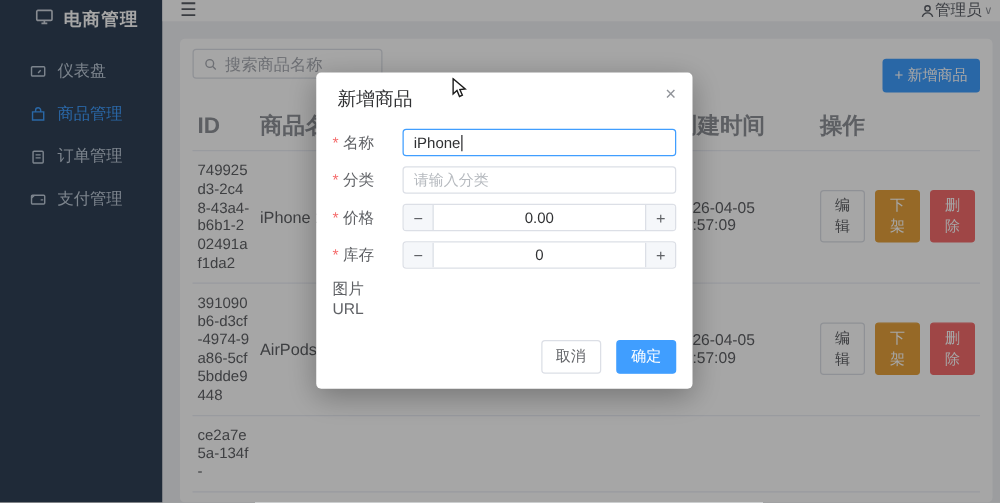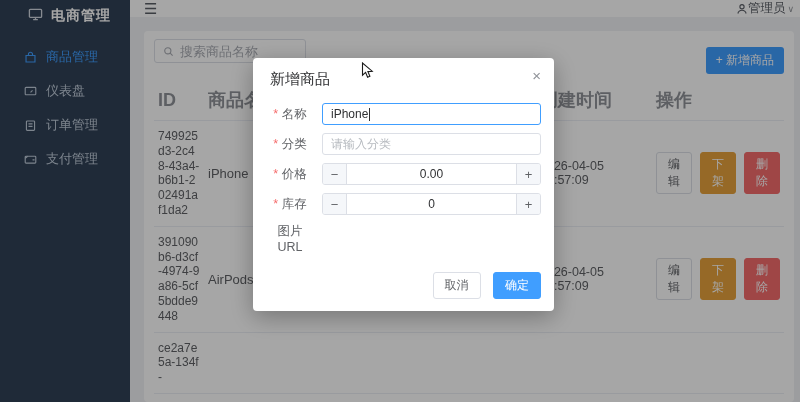--- a/index.html
+++ b/index.html
@@ -55,21 +55,21 @@
   
   .overlay { position:fixed; left:0; top:0; width:800px; height:402px;
              background:rgba(0,0,0,0.35); z-index:10; }
   .modal { position:fixed; left:253px; top:58px; width:301px; z-index:20;
            background:#ffffff; border-radius:4px; box-shadow:0 6px 24px rgba(0,0,0,0.3); }
   .modal-header { padding:12px 13px 0 17px; display:flex; justify-content:space-between; }
   .modal-title { font-size:15px; color:#303133; }
   .modal-close { font-size:15px; color:#909399; cursor:pointer; line-height:1; margin-top:-2px; }
   .modal-body { padding:14px 13px 0 13px; }
   .form-row { display:flex; align-items:center; margin-bottom:8px; }
-  .form-label { width:56px; flex:0 0 56px; text-align:center; font-size:12.5px; color:#606266;
+  .form-label { width:56px; flex:0 0 56px; text-align:left; font-size:12.5px; color:#606266;
                 padding-right:8px; }
   .req::before { content:"* "; color:#F56C6C; }
   .form-control { flex:1; }
   .input, .ta { width:100%; border:1px solid #dcdfe6; border-radius:3px; font-size:12px;
                 color:#606266; font-family:inherit; outline:none; background:#fff; }
   .input { height:22px; padding:0 8px; }
   .input::placeholder, .ta::placeholder { color:#b6babf; }
   .input-focused { display:flex; align-items:center; height:22px; border:1px solid #409EFF;
                    border-radius:3px; padding:0 8px; font-size:12px; color:#303133; background:#fff; }
   .caret { display:inline-block; width:1px; height:13px; background:#303133; margin-left:1px; }
@@ -103,36 +103,36 @@
     <div class="logo">
       <span class="micon">
         <svg width="15" height="15" viewBox="0 0 16 16" fill="none" stroke="#cfd6df" stroke-width="1.4">
           <rect x="1.5" y="2.5" width="13" height="8.5" rx="1"></rect>
             <path d="M5.5 13.5h5M8 11v2.5"></path>
         </svg>
       </span>
       <span class="logo-title">电商管理</span>
     </div>
     <nav class="menu">
-      <div class="menu-item active">
-        <span class="micon">
-          <svg width="13" height="13" viewBox="0 0 16 16" fill="none" stroke="currentColor" stroke-width="1.4">
-            <path d="M2.5 5.5h11v8h-11zM5.5 5.5V4a2.5 2.5 0 0 1 5 0v1.5"></path>
-          </svg>
-        </span>
-        <span>商品管理</span>
-      </div>
       <div class="menu-item">
         <span class="micon">
           <svg width="13" height="13" viewBox="0 0 16 16" fill="none" stroke="currentColor" stroke-width="1.4">
             <rect x="1.5" y="3" width="13" height="9" rx="1"></rect>
               <path d="M8 9l2.5-2.5"></path>
           </svg>
         </span>
         <span>仪表盘</span>
+      </div>
+      <div class="menu-item active">
+        <span class="micon">
+          <svg width="13" height="13" viewBox="0 0 16 16" fill="none" stroke="currentColor" stroke-width="1.4">
+            <path d="M2.5 5.5h11v8h-11zM5.5 5.5V4a2.5 2.5 0 0 1 5 0v1.5"></path>
+          </svg>
+        </span>
+        <span>商品管理</span>
       </div>
       <div class="menu-item">
         <span class="micon">
           <svg width="13" height="13" viewBox="0 0 16 16" fill="none" stroke="currentColor" stroke-width="1.4">
             <rect x="3" y="2.5" width="10" height="11.5" rx="1"></rect>
               <path d="M5.5 6h5M5.5 9h5"></path>
           </svg>
         </span>
         <span>订单管理</span>
       </div>

